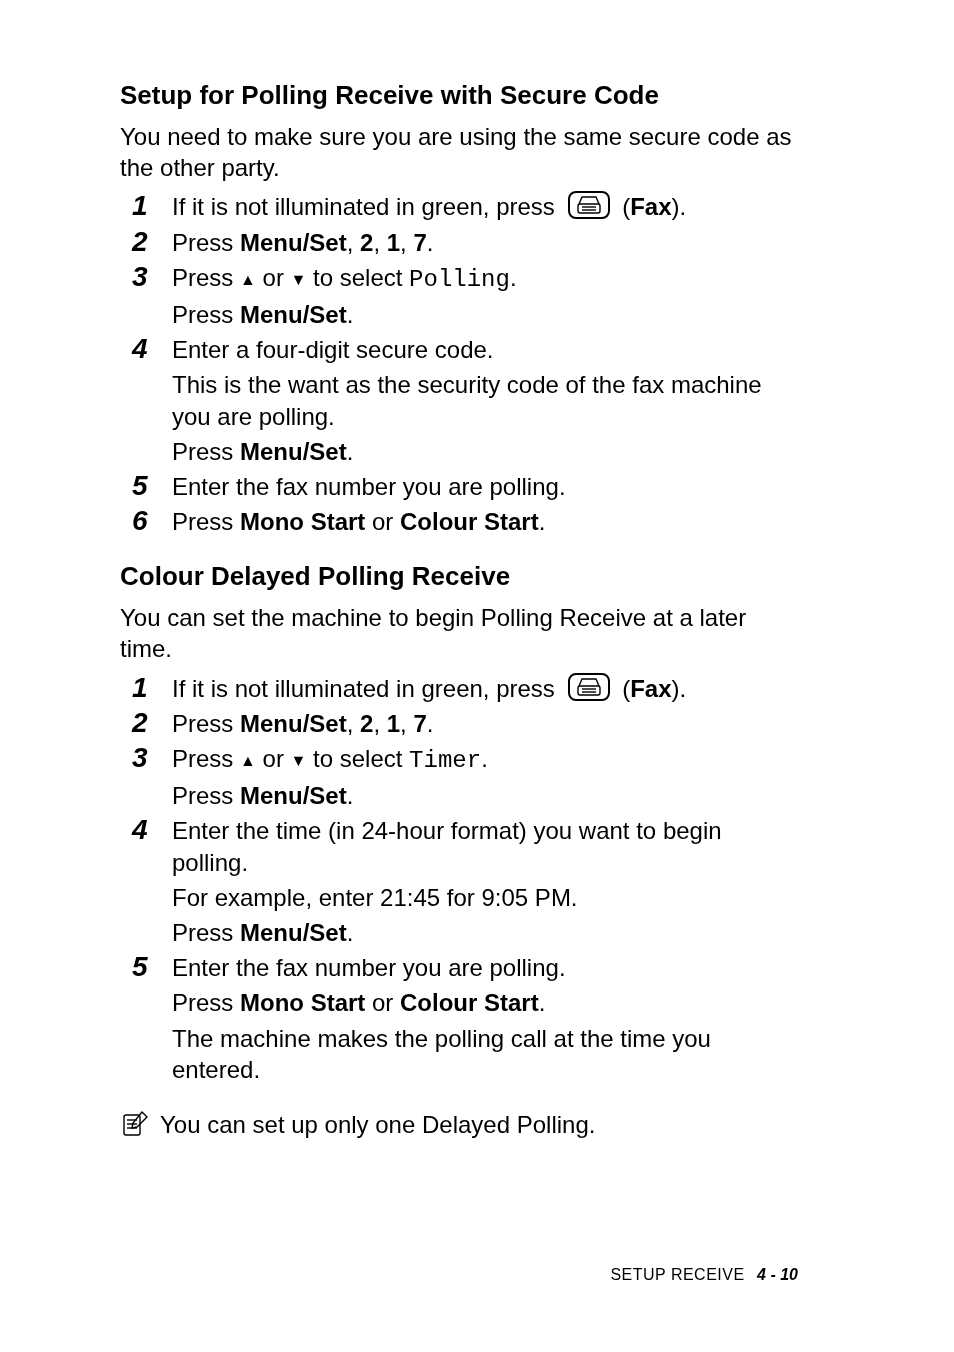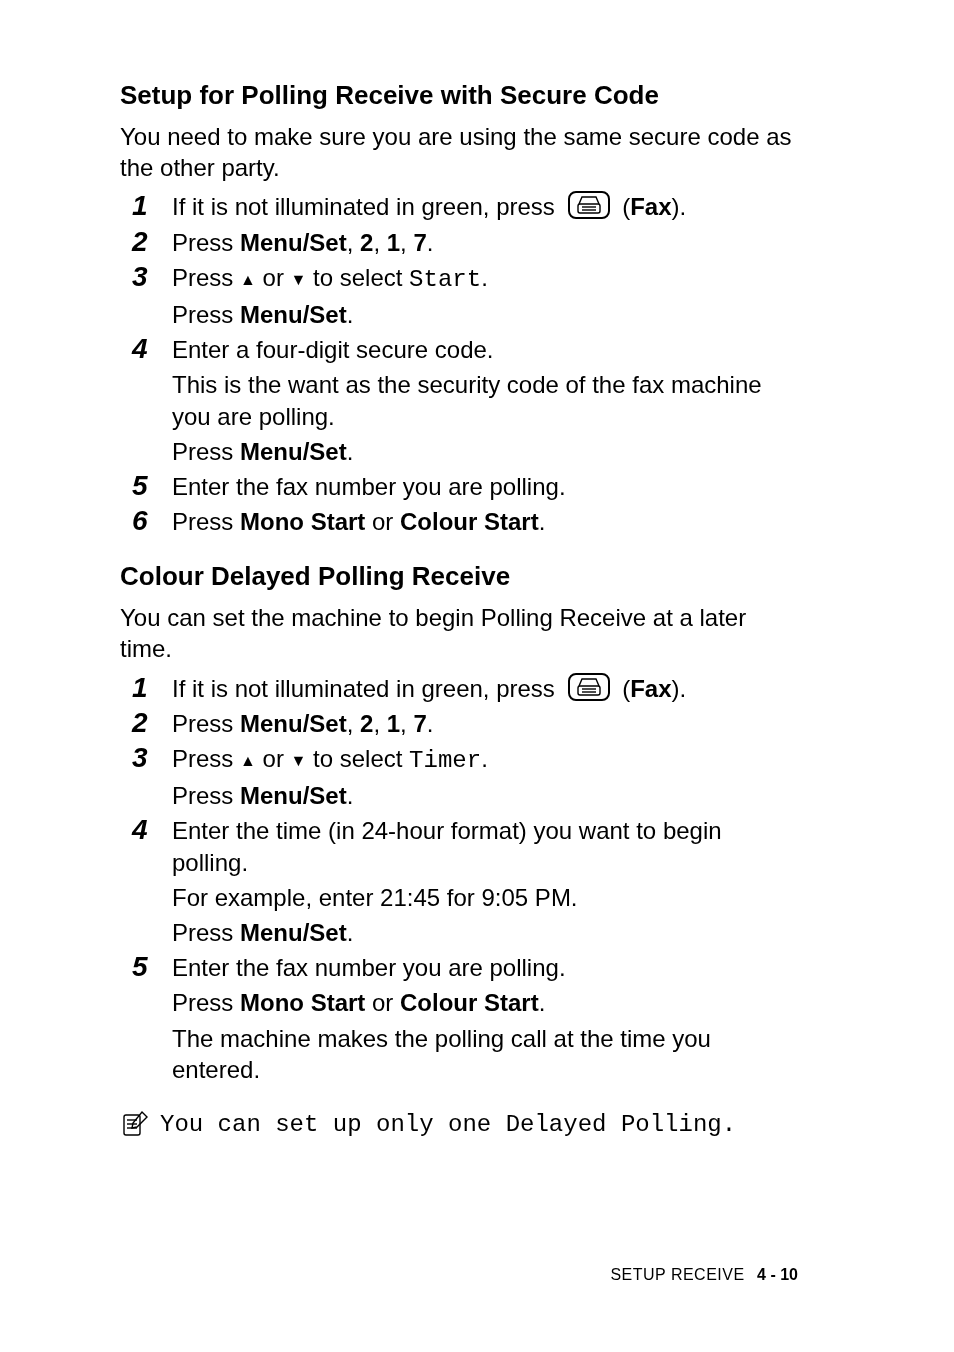--- a/index.html
+++ b/index.html
@@ -89,35 +89,35 @@
     width: 40px;
     padding-left: 0;
   }
   .note-icon svg {
     display: block;
   }
   .note-text {
     font-size: 24px;
     line-height: 1.3;
     flex: 1;
-    font-family: Liberation Mono, monospace;
   }
   .footer {
     position: absolute;
     bottom: 68px;
     right: 80px;
     font-size: 16px;
   }
   .footer .label {
     letter-spacing: 0.5px;
     text-align: center;
   }
   .footer .pageno {
     font-weight: bold;
     margin-left: 8px;
+    font-style: italic;
   }
 </style>
 </head>
 <body>
 
 <div class="page">
 
   <p class="heading">Setup for Polling Receive with Secure Code</p>
   <p class="bodytext">You need to make sure you are using the same secure code as the other party.</p>
 
@@ -140,21 +140,21 @@
     <li class="step-item">
       <span class="step-num">2</span>
       <span class="step-body">
         <span>Press </span><span class="bold">Menu/Set</span><span>, </span><span class="bold">2</span><span>, </span><span class="bold">1</span><span>, </span><span class="bold">7</span><span>.</span>
       </span>
     </li>
 
     <li class="step-item">
       <span class="step-num">3</span>
       <span class="step-body">
-        <span>Press </span><span class="arrow">▲</span><span> or </span><span class="arrow">▼</span><span> to select </span><span class="mono">Start</span><span>.</span>
+        <span>Press </span><span class="arrow">▲</span><span> or </span><span class="arrow">▼</span><span> to select </span><span class="mono">Polling</span><span>.</span>
         <span class="sub">
           <span>Press </span><span class="bold">Menu/Set</span><span>.</span>
         </span>
       </span>
     </li>
 
     <li class="step-item">
       <span class="step-num">4</span>
       <span class="step-body">
         <span>Enter a four-digit secure code.</span>

